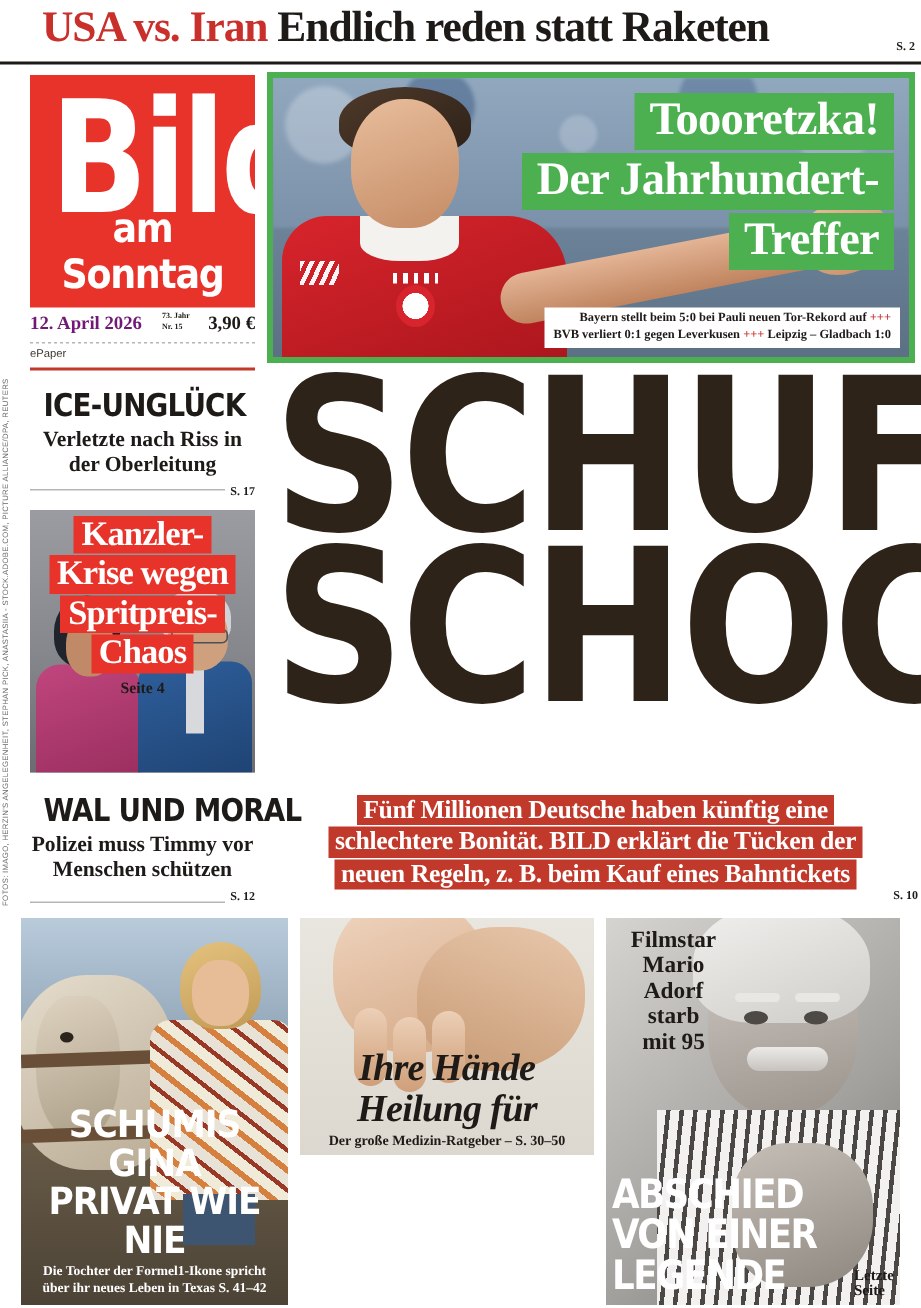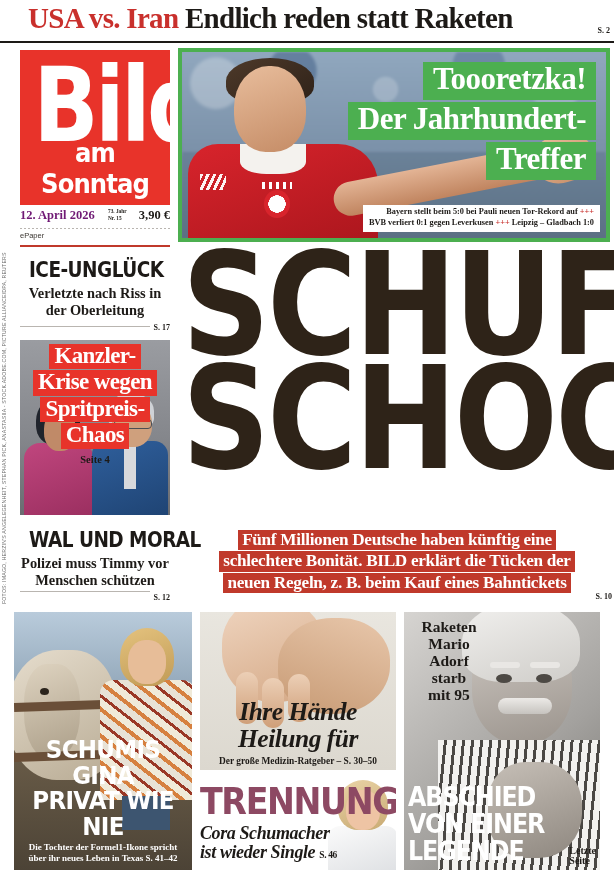--- a/index.html
+++ b/index.html
@@ -114,21 +114,21 @@
     background:linear-gradient(160deg,#2f5f9c,#1f4474);}
   .kz-p2 .tie{position:absolute;left:32px;top:52px;width:12px;height:44px;background:#d8d9dc;}
   .kz-heads{position:absolute;left:0;top:4px;width:150px;text-align:center;}
   .kz-line{display:inline-block;background:#e8332a;color:#fff;
     font-family:"Liberation Serif",serif;font-weight:bold;font-size:23px;
     line-height:1.02;padding:0 5px 2px 5px;margin-bottom:1px;white-space:nowrap;letter-spacing:-0.6px;}
   .kz-page{position:relative;margin-top:4px;font-family:"Liberation Serif",serif;font-weight:bold;
     font-size:10.5px;color:#1d1a17;text-align:center;}
 
   .wal{position:absolute;left:20px;top:528px;width:150px;text-align:center;}
-  .wal .refrow{display:flex;align-items:flex-start;gap:4px;margin-top:3px;}
+  .wal .refrow{display:flex;align-items:flex-end;gap:4px;margin-top:3px;}
   .wal .refline{flex:1;height:1px;background:#b9b5b0;}
 
   
   .main-head{position:absolute;left:182px;top:248px;width:428px;}
   .main-line{font-family:"DejaVu Sans",sans-serif;font-weight:bold;color:#2e2318;
     font-size:142px;line-height:0.80;letter-spacing:-3px;
     transform:scaleX(0.86);transform-origin:0 50%;white-space:nowrap;}
   .sub-red{position:absolute;left:182px;top:530px;width:430px;text-align:center;}
   .sub-red span{display:inline-block;background:#c0392b;color:#fff;
     font-family:"Liberation Serif",serif;font-weight:bold;font-size:17.2px;
@@ -380,50 +380,35 @@
       <div class="finger" style="left:36px;top:60px;width:22px;height:52px;"></div>
       <div class="finger" style="left:62px;top:66px;width:22px;height:50px;"></div>
       <div class="finger" style="left:88px;top:62px;width:22px;height:48px;"></div>
       <div class="haende-txt">
         <div class="haende-l">Ihre Hände</div>
         <div class="haende-l">Heilung für</div>
         <div class="haende-sub">Der große Medizin-Ratgeber – S. 30–50</div>
       </div>
     </div>
 
-    <div class="trennung">
-      <div class="cora">
-        <div class="body"></div>
-        <div class="hair"></div>
-        <div class="face"></div>
-      </div>
-      <div class="tr-word">TRENNUNG</div>
-      <div class="tr-sub">
-        <div>Cora Schumacher</div>
-        <div>
-          <span>ist wieder Single</span>
-          <span class="pg">S. 46</span>
-        </div>
-      </div>
-    </div>
 
     <div class="adorf">
       <div class="ad-bg">
         <div class="ad-face"></div>
         <div class="ad-hair"></div>
         <div class="ad-brow" style="left:86px;top:50px;"></div>
         <div class="ad-brow" style="left:126px;top:50px;"></div>
         <div class="ad-eye" style="left:92px;top:62px;"></div>
         <div class="ad-eye" style="left:132px;top:62px;"></div>
         <div class="ad-stache"></div>
         <div class="ad-shirt"></div>
         <div class="ad-hands"></div>
       </div>
       <div class="ad-kicker">
-        <div>Raketen</div>
+        <div>Filmstar</div>
         <div>Mario</div>
         <div>Adorf</div>
         <div>starb</div>
         <div>mit 95</div>
       </div>
       <div class="ad-heads">
         <div class="ad-line">ABSCHIED</div>
         <div class="ad-line">VON EINER</div>
         <div class="ad-line">LEGENDE</div>
       </div>

